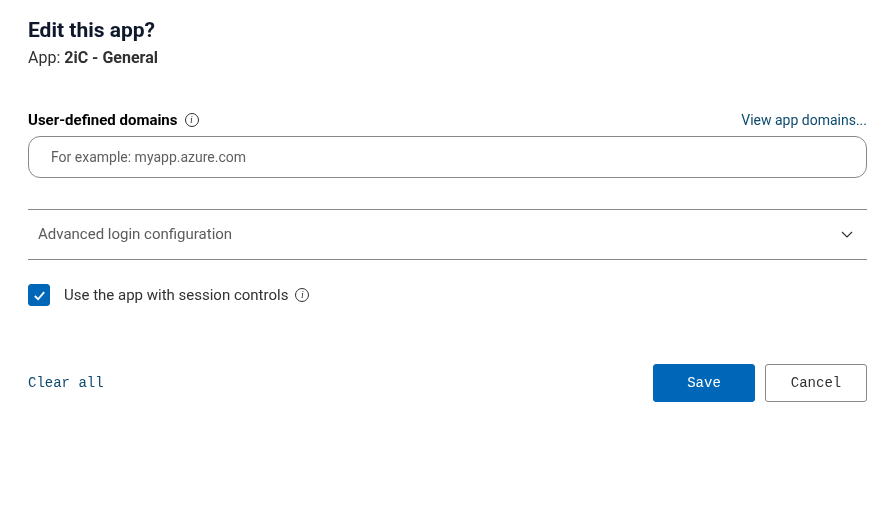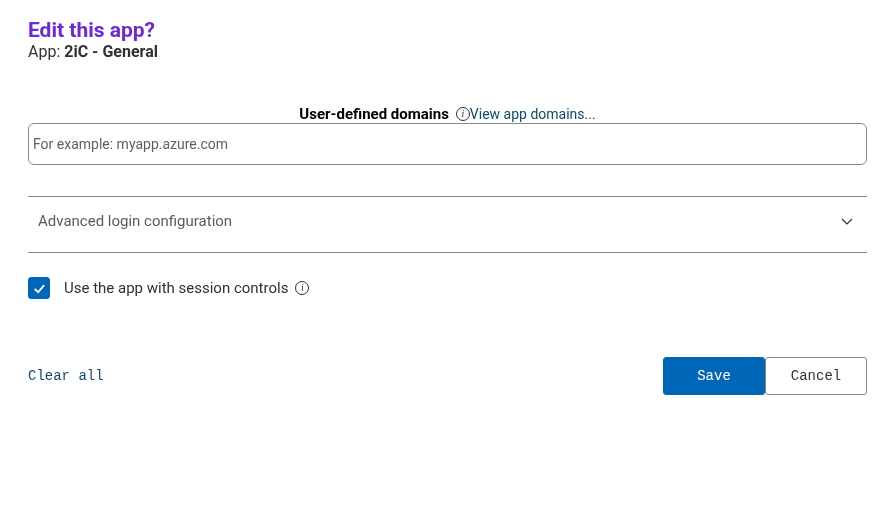--- a/index.html
+++ b/index.html
@@ -9,36 +9,37 @@
     font-family: "Segoe UI", -apple-system, BlinkMacSystemFont, Roboto, sans-serif;
     color: #323130;
     background: #fff;
   }
   .container {
     padding: 18px 28px 20px 28px;
   }
   .title {
     font-size: 21px;
     font-weight: 700;
-    margin-bottom: 0;
-    color: #6d28d9;
+    margin-bottom: 6px;
+    color: #0f172a;
   }
   .subtitle {
     font-size: 16px;
     color: #323130;
     margin-bottom: 6px;
   }
   .subtitle .app-name {
     font-weight: 700;
   }
   .section-header-row {
     display: flex;
     align-items: center;
-    justify-content: center;
+    justify-content: space-between;
     margin-top: 44px;
+    margin-bottom: 7px;
   }
   .section-header {
     font-size: 15px;
     font-weight: 700;
     color: #000;
     display: flex;
     align-items: center;
   }
   .info-icon {
     width: 14px;
@@ -58,33 +59,33 @@
   }
   .link {
     color: #0c4a6e;
     font-size: 14px;
     cursor: pointer;
   }
   .text-input {
     width: 100%;
     height: 42px;
     border: 1px solid #8a8886;
-    padding: 0 4px;
+    padding: 0 22px;
     font-size: 14px;
     color: #323130;
     outline: none;
     font-family: inherit;
-    border-radius: 6px;
+    border-radius: 12px;
   }
   .text-input::placeholder { color: #5f5f5f; }
   .expander {
     border-top: 1px solid #8a8886;
     border-bottom: 1px solid #8a8886;
     margin-top: 31px;
-    padding: 15px 12px 22px 10px;
+    padding: 15px 12px 16px 10px;
     display: flex;
     align-items: center;
     justify-content: space-between;
     cursor: pointer;
   }
   .expander-label {
     font-size: 15px;
     color: #5b5b5b;
   }
   .chevron {
@@ -123,21 +124,21 @@
     align-items: center;
   }
   .footer {
     display: flex;
     align-items: center;
     justify-content: space-between;
     margin-top: 58px;
     font-family: Liberation Mono, monospace;
   }
   .footer-left .link { font-size: 14px; }
-  .footer-right { display: flex; }
+  .footer-right { display: flex; gap: 10px; }
   .btn {
     min-width: 102px;
     height: 38px;
     font-size: 14px;
     border-radius: 3px;
     cursor: pointer;
     font-family: inherit;
     display: inline-flex;
     align-items: center;
     justify-content: center;

